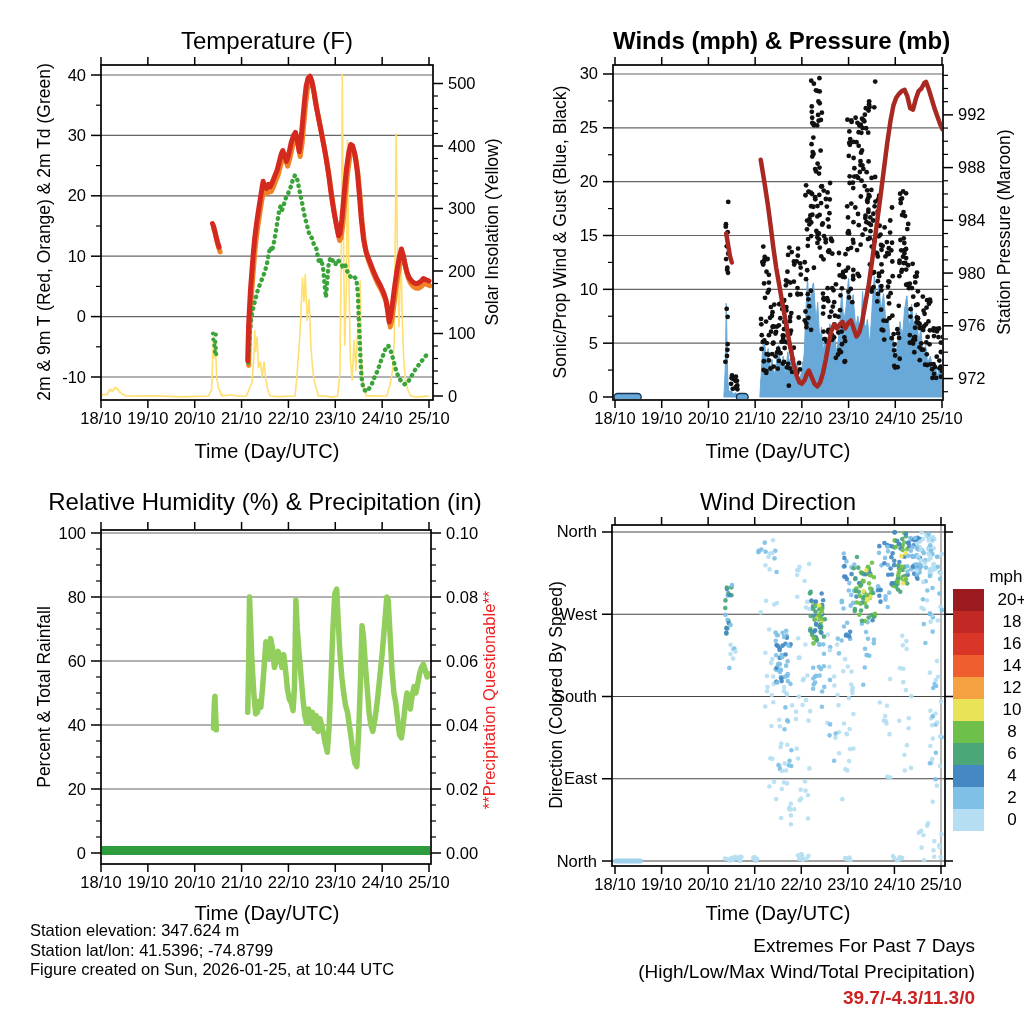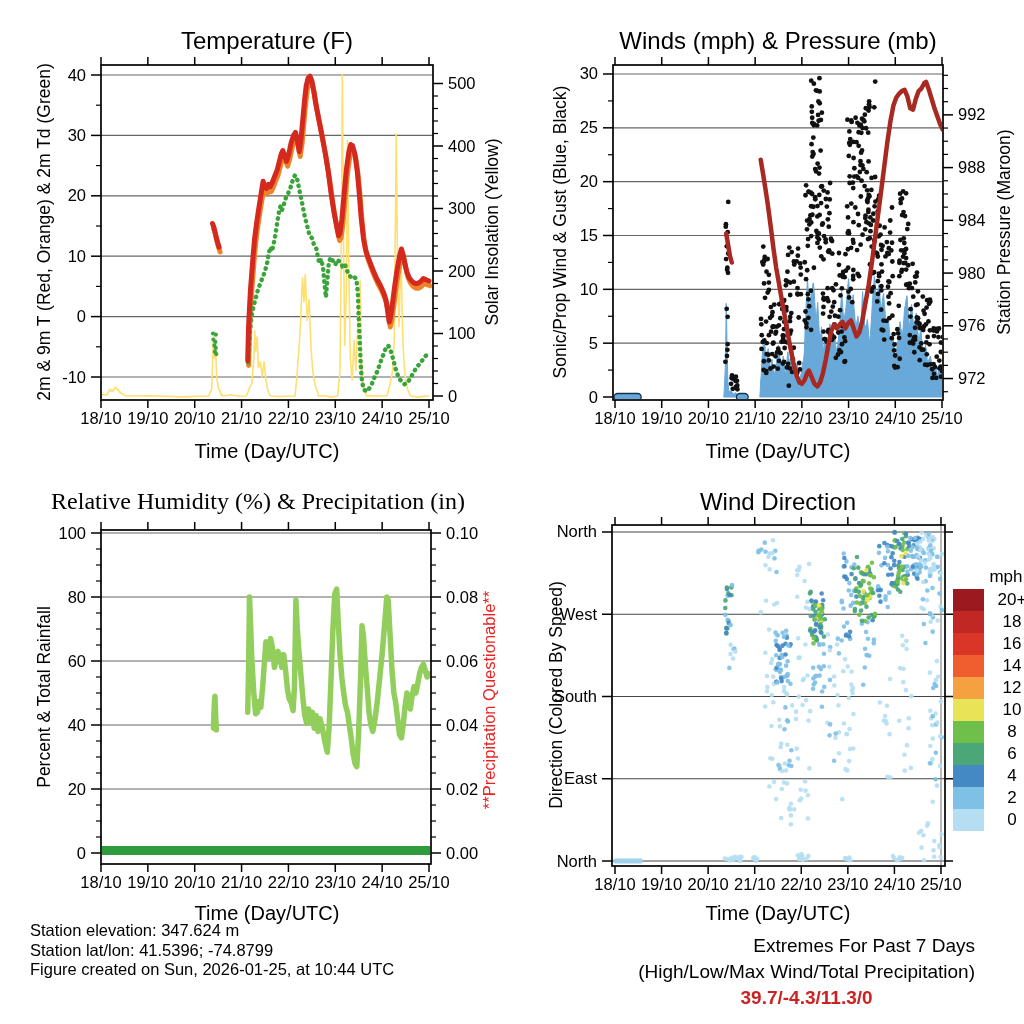--- a/index.html
+++ b/index.html
@@ -6,21 +6,21 @@
   .canvas{position:relative;width:1024px;height:1024px;background:#ffffff;overflow:hidden;
           font-family:"Liberation Sans",sans-serif;color:#000;}
   .abs{position:absolute;}
   .ptitle{font-size:24px;text-align:center;white-space:nowrap;}
   .xlab{font-size:20px;text-align:center;white-space:nowrap;}
   .vlab{position:absolute;font-size:17.5px;text-align:center;white-space:nowrap;
         transform:rotate(-90deg);height:26px;line-height:26px;}
   .rednote{color:#ee2222;font-size:16.5px;}
   .footer{font-size:16.5px;line-height:19.5px;white-space:nowrap;}
   .extremes{text-align:right;font-size:19px;line-height:26px;white-space:nowrap;}
-  .extval{color:#cc2222;font-weight:bold;text-align:center;}
+  .extval{color:#cc2222;font-weight:bold;}
   .legtitle{font-size:17px;text-align:center;}
   .legrow{display:flex;height:22px;}
   .legsw{width:31px;height:22px;}
   .leglab{width:56px;text-align:center;font-size:17px;line-height:22px;}
   svg{position:absolute;left:0;top:0;}
   svg text{font-family:"Liberation Sans",sans-serif;fill:#000;}
 </style>
 </head>
 <body>
 
@@ -1677,22 +1677,22 @@
       </clipPath>
       <clipPath id="cp2">
         <rect x="102" y="531" width="328" height="332"></rect>
       </clipPath>
       <clipPath id="cp3">
         <rect x="613" y="526" width="331" height="339"></rect>
       </clipPath>
     </svg>
 
   <div class="abs ptitle" style="left:101px;top:27px;width:332px;">Temperature (F)</div>
-  <div class="abs ptitle" style="left:613px;top:27px;width:330px;">Winds (mph) &amp; Pressure (mb)</div>
-  <div class="abs ptitle" style="left:32px;top:488px;width:452px;font-family:Liberation Serif, serif;">Relative Humidity (%) &amp; Precipitation (in)</div>
+  <div class="abs ptitle" style="left:613px;top:27px;width:330px;font-weight:bold;">Winds (mph) &amp; Pressure (mb)</div>
+  <div class="abs ptitle" style="left:39px;top:488px;width:452px;">Relative Humidity (%) &amp; Precipitation (in)</div>
   <div class="abs ptitle" style="left:613px;top:488px;width:330px;">Wind Direction</div>
 
   <div class="abs xlab" style="left:101px;top:440px;width:332px;">Time (Day/UTC)</div>
   <div class="abs xlab" style="left:613px;top:440px;width:330px;">Time (Day/UTC)</div>
   <div class="abs xlab" style="left:101px;top:902px;width:332px;">Time (Day/UTC)</div>
   <div class="abs xlab" style="left:613px;top:902px;width:330px;">Time (Day/UTC)</div>
 
   <div class="vlab" style="left:44px;top:232px;width:346px;margin-left:-173px;margin-top:-13px;">2m &amp; 9m T (Red, Orange) &amp; 2m Td (Green)</div>
   <div class="vlab" style="left:492px;top:232px;width:240px;margin-left:-120px;margin-top:-13px;">Solar Insolation (Yellow)</div>
   <div class="vlab" style="left:560px;top:232px;width:346px;margin-left:-173px;margin-top:-13px;">Sonic/Prop Wind &amp; Gust (Blue, Black)</div>

